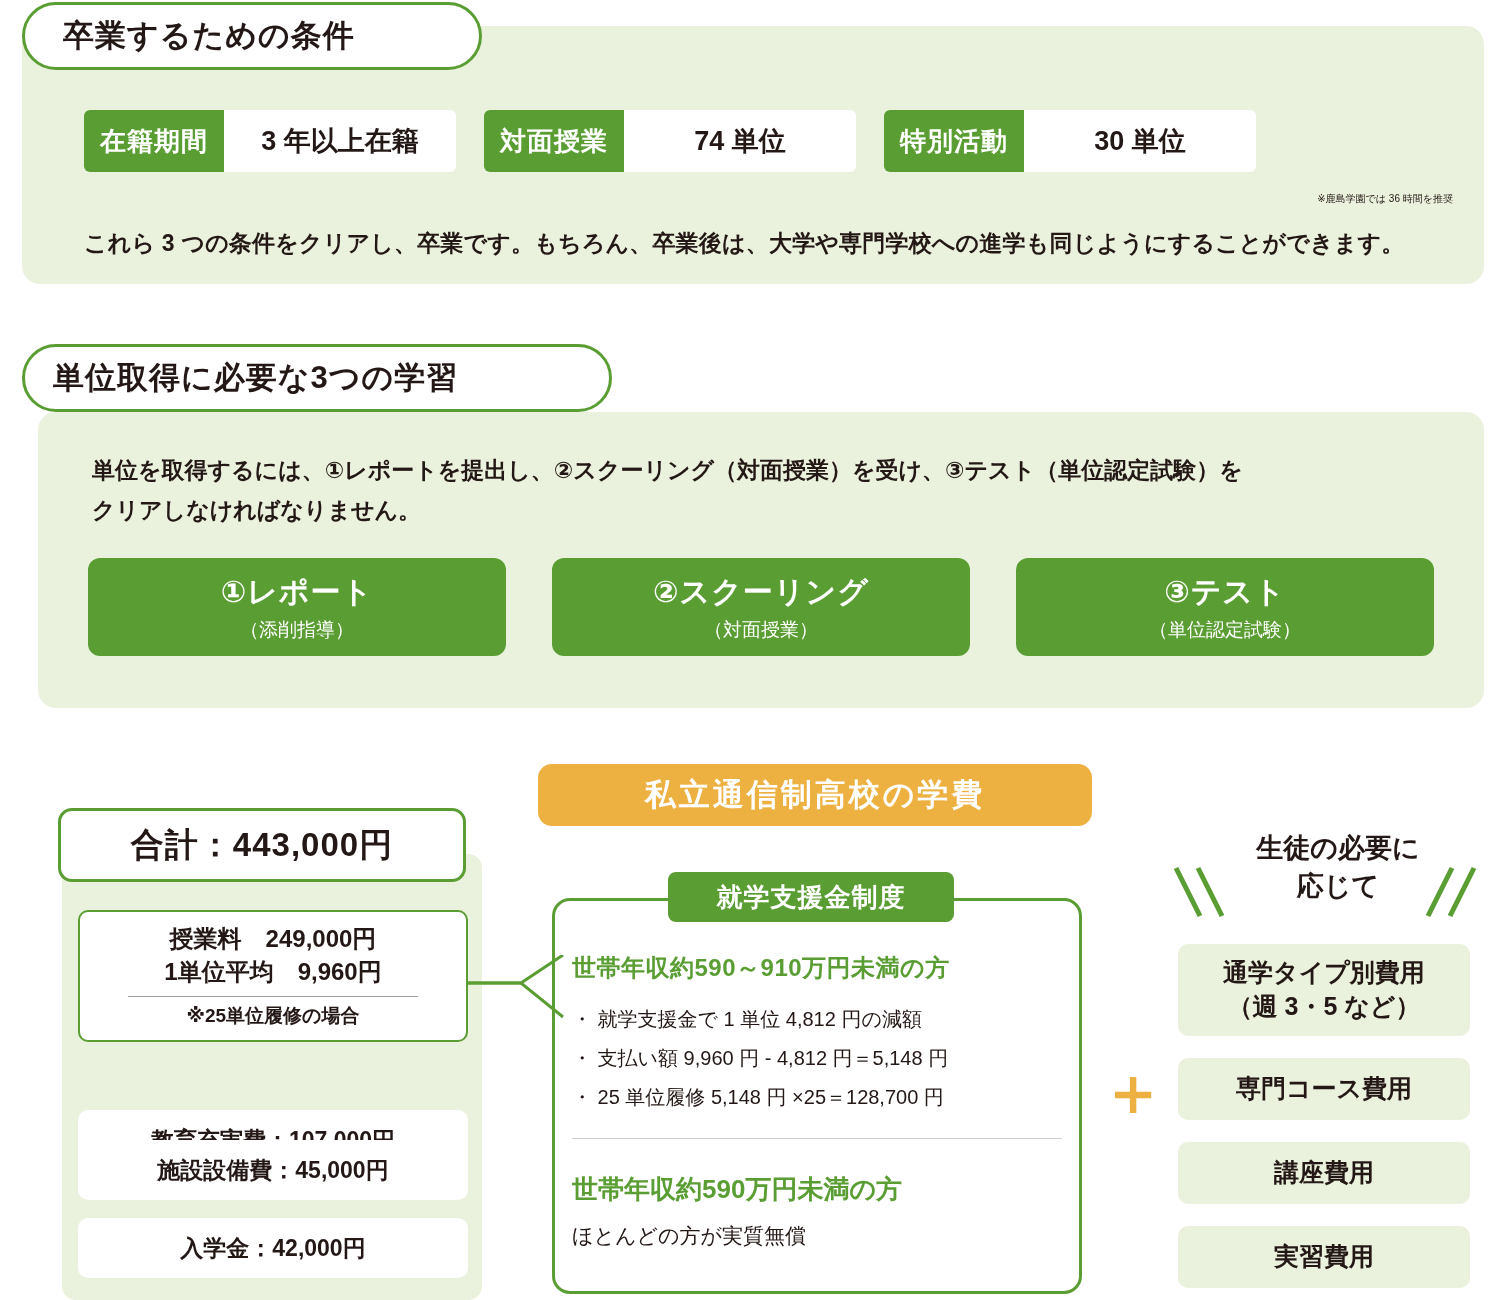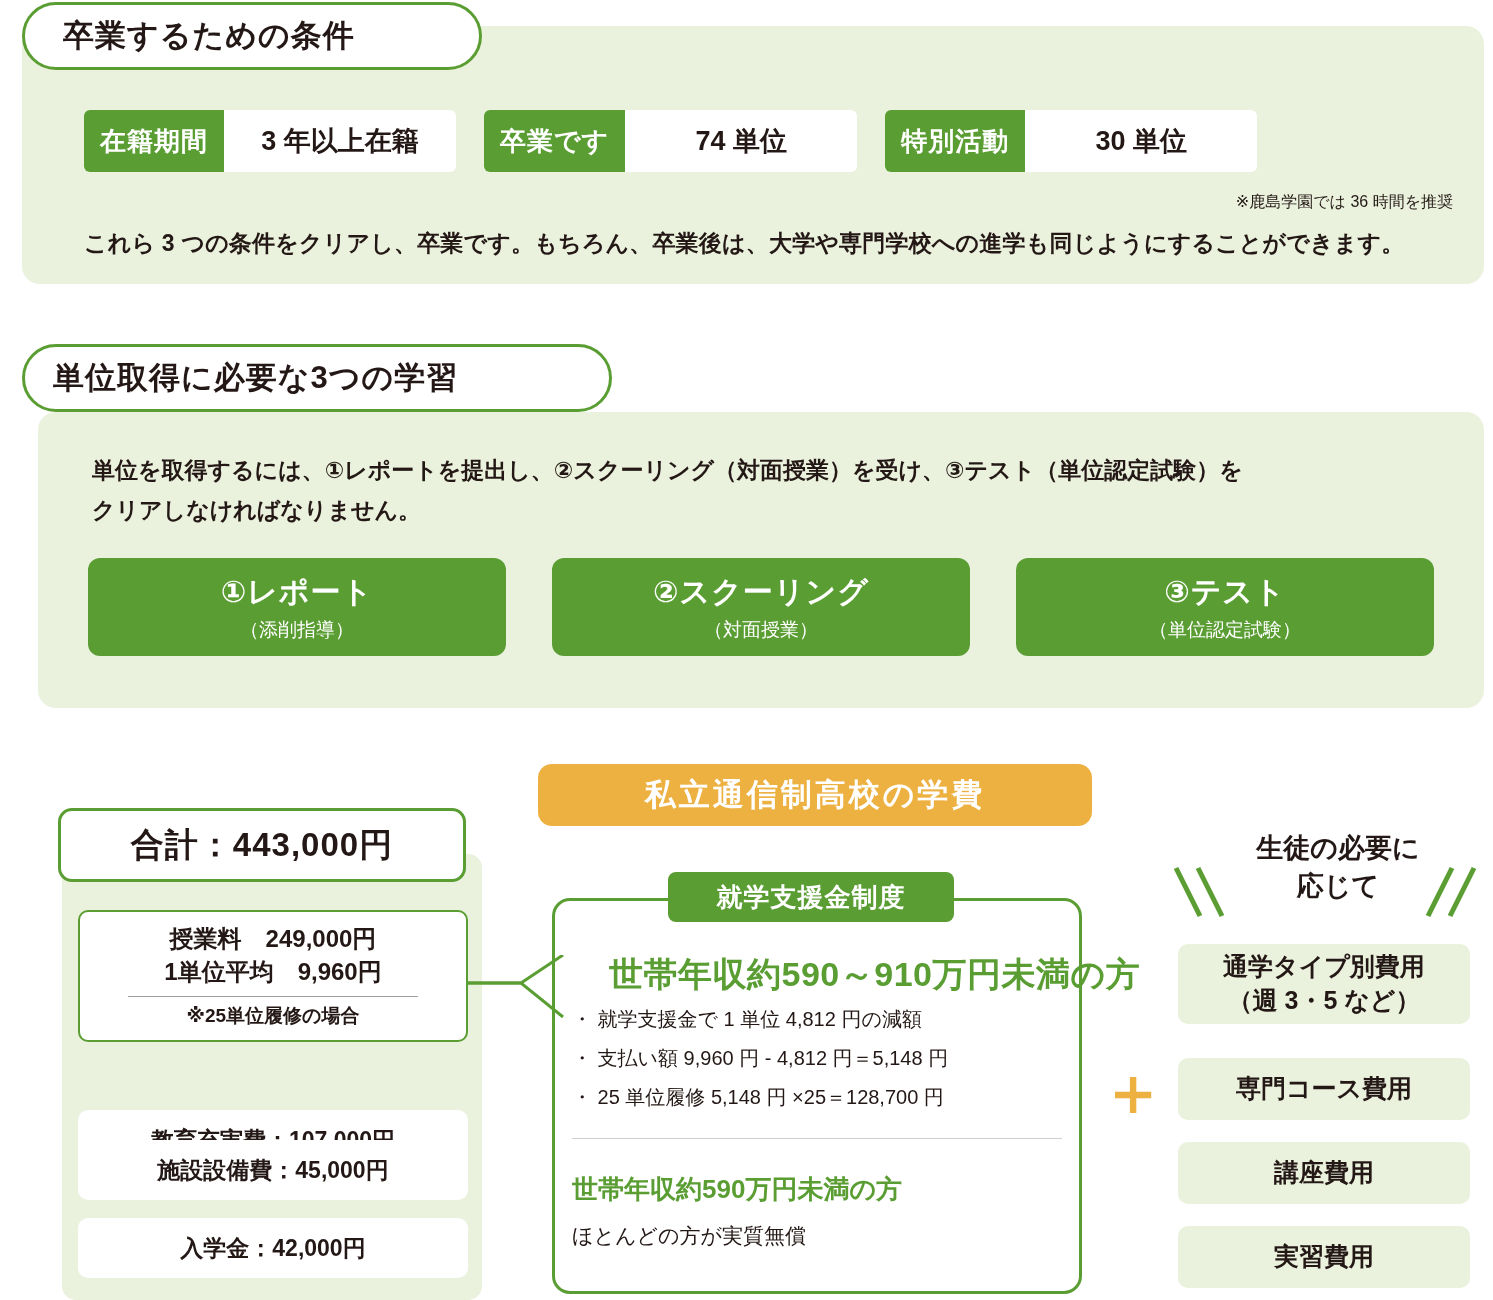--- a/index.html
+++ b/index.html
@@ -93,21 +93,21 @@
     display: flex;
     align-items: center;
     justify-content: center;
     padding: 0 26px;
     min-width: 180px;
   }
   #cond-note {
     position: absolute;
     right: 40px;
     top: 192px;
-    font-size: 16px;
+    font-size: 10px;
     color: #231815;
   }
   #sec1-lead {
     position: absolute;
     left: 84px;
     top: 228px;
     font-size: 23px;
     font-weight: bold;
     letter-spacing: 0.2px;
   }
@@ -284,25 +284,24 @@
     display: flex;
     align-items: center;
     justify-content: center;
     letter-spacing: 1px;
     z-index: 4;
   }
   #support-h1 {
     position: absolute;
     left: 572px;
     top: 952px;
-    font-size: 34px;
+    font-size: 24px;
     font-weight: bold;
     color: #5a9e33;
     letter-spacing: 0.5px;
-    margin-left: 37px;
   }
   .support-bullets {
     position: absolute;
     left: 572px;
     top: 1000px;
     font-size: 20px;
     line-height: 1.95;
   }
   #support-sep {
     position: absolute;
@@ -379,21 +378,21 @@
     display: flex;
     flex-direction: column;
     align-items: center;
     justify-content: center;
     font-size: 25px;
     font-weight: bold;
     box-sizing: border-box;
     text-align: center;
     line-height: 1.35;
   }
-  #opt-0 { top: 944px; height: 80px; }
+  #opt-0 { top: 944px; height: 92px; }
   #opt-1 { top: 1058px; height: 62px; }
   #opt-2 { top: 1142px; height: 62px; }
   #opt-3 { top: 1226px; height: 62px; }
 </style>
 </head>
 <body>
 
 <div class="page">
 
   <div class="panel" id="sec1-panel"></div>
@@ -401,21 +400,21 @@
   <div class="pill-title" id="sec1-title">
     <span>卒業するための条件</span>
   </div>
 
   <div class="cond-row">
     <div class="cond">
       <div class="k">在籍期間</div>
       <div class="v">3 年以上在籍</div>
     </div>
     <div class="cond">
-      <div class="k">卒業です</div>
+      <div class="k">対面授業</div>
       <div class="v">74 単位</div>
     </div>
     <div class="cond">
       <div class="k">特別活動</div>
       <div class="v">30 単位</div>
     </div>
   </div>
 
   <div id="cond-note">※鹿島学園では 36 時間を推奨</div>
   <div id="sec1-lead">これら 3 つの条件をクリアし、卒業です。もちろん、卒業後は、大学や専門学校への進学も同じようにすることができます。</div>

